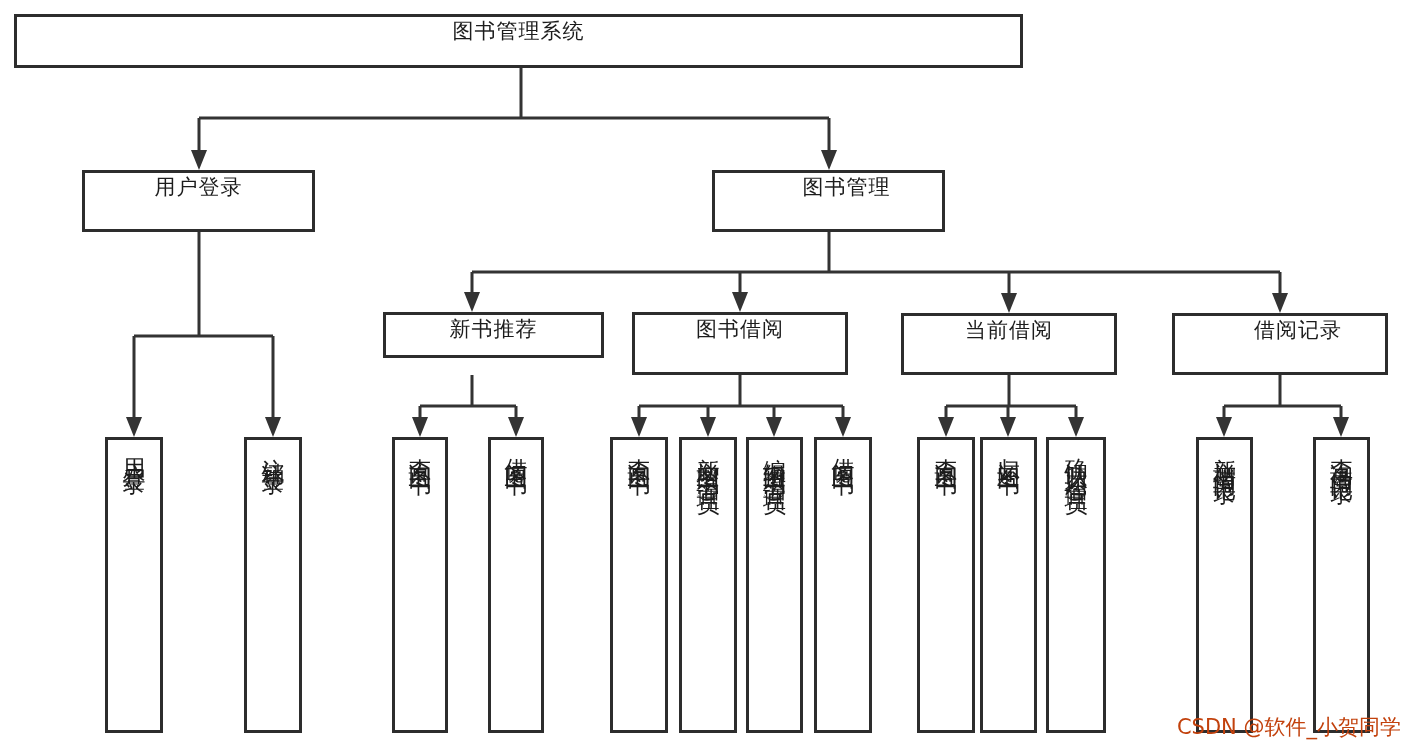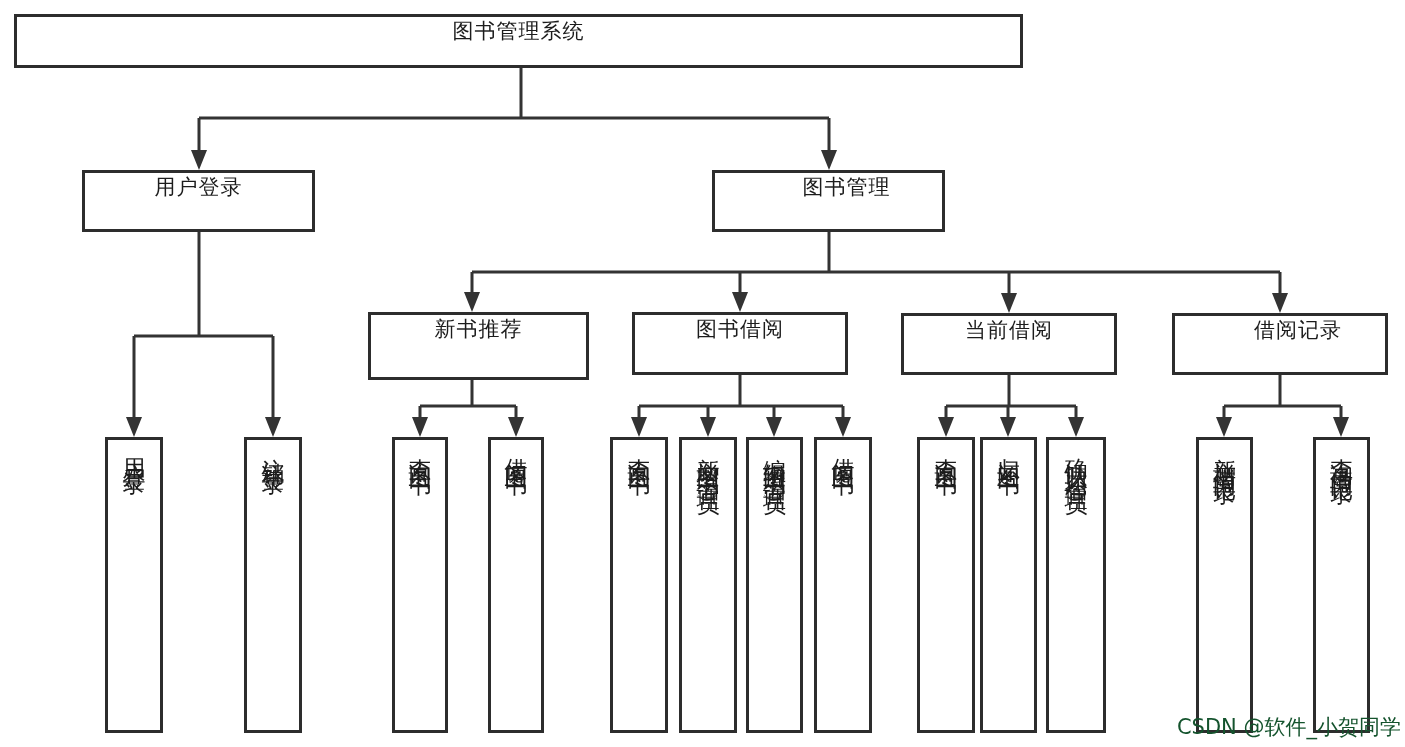--- a/index.html
+++ b/index.html
@@ -41,21 +41,21 @@
     font-size: 23px;
     letter-spacing: 5px;
     line-height: 1;
     white-space: nowrap;
   }
   .watermark {
     position: absolute;
     right: 4px;
     bottom: 6px;
     font-size: 21px;
-    color: #14532d;
+    color: #c2410c;
     letter-spacing: 0px;
     white-space: nowrap;
   }
 </style>
 </head>
 <body>
 
 <div id="stage">
 
   <svg id="connectors" viewBox="0 0 1405 747" xmlns="http://www.w3.org/2000/svg">
@@ -105,21 +105,21 @@
     <span class="hlabel">图书管理系统</span>
   </div>
 
   <div class="node" style="left:82px; top:170px; width:233px; height:62px;">
     <span class="hlabel">用户登录</span>
   </div>
   <div class="node" style="left:712px; top:170px; width:233px; height:62px;padding-left:36px;">
     <span class="hlabel">图书管理</span>
   </div>
 
-  <div class="node" style="left:368px; top:312px; width:221px; height:68px;">
+  <div class="node" style="left:383px; top:312px; width:221px; height:46px;">
     <span class="hlabel">新书推荐</span>
   </div>
   <div class="node" style="left:632px; top:312px; width:216px; height:63px;">
     <span class="hlabel">图书借阅</span>
   </div>
   <div class="node" style="left:901px; top:313px; width:216px; height:62px;">
     <span class="hlabel">当前借阅</span>
   </div>
   <div class="node" style="left:1172px; top:313px; width:216px; height:62px;padding-left:36px;">
     <span class="hlabel">借阅记录</span>

